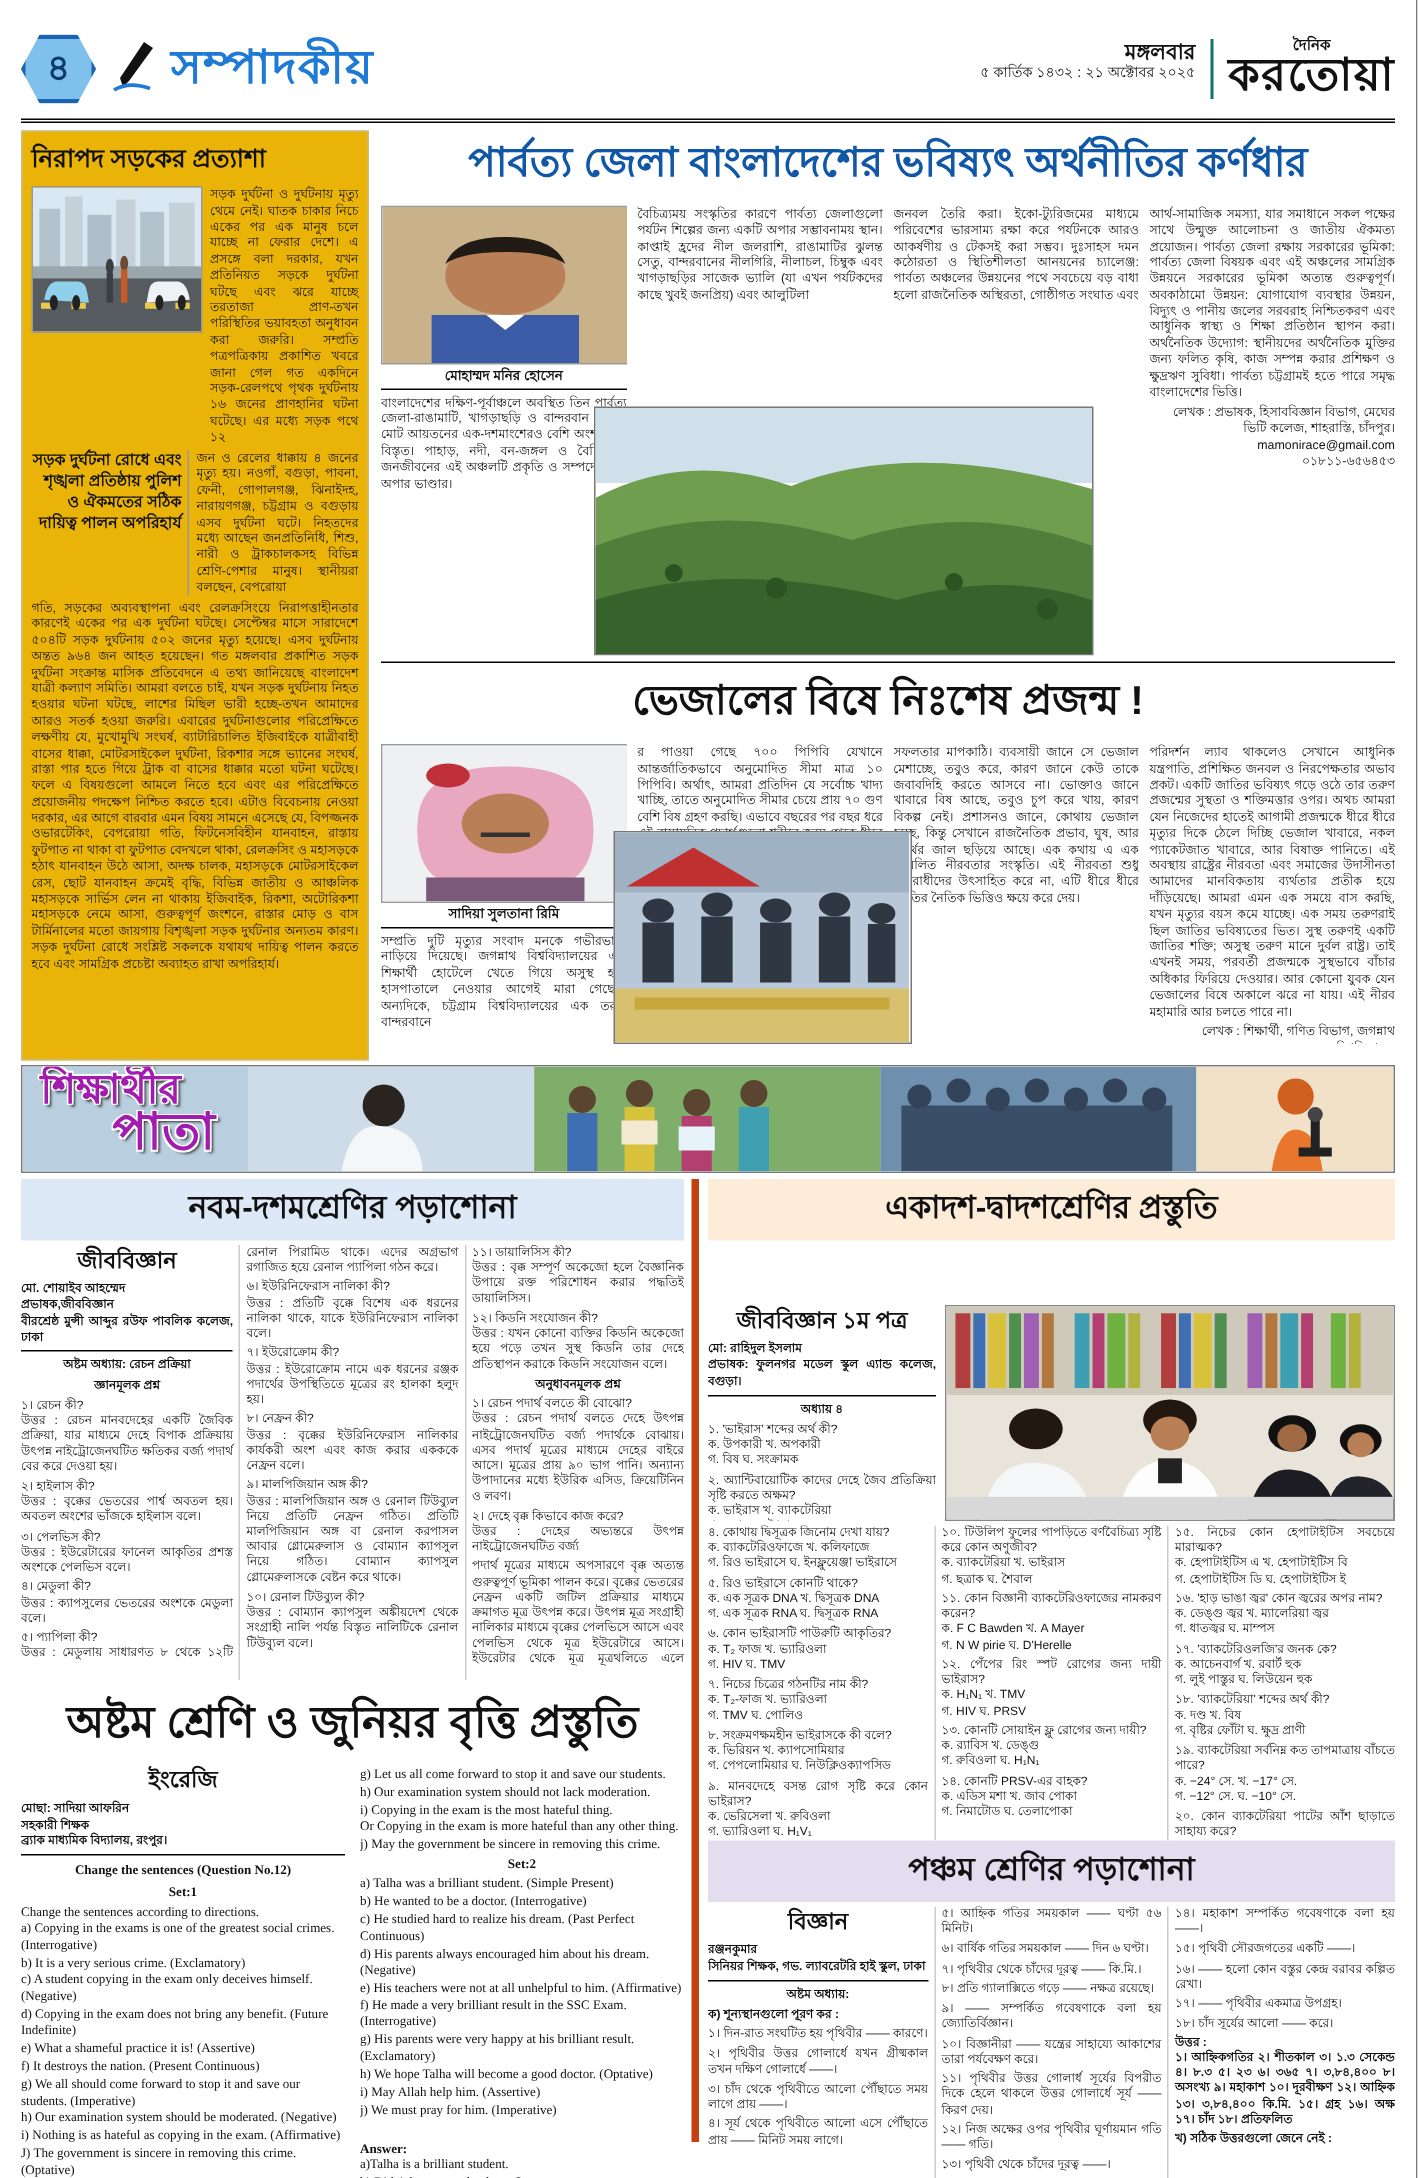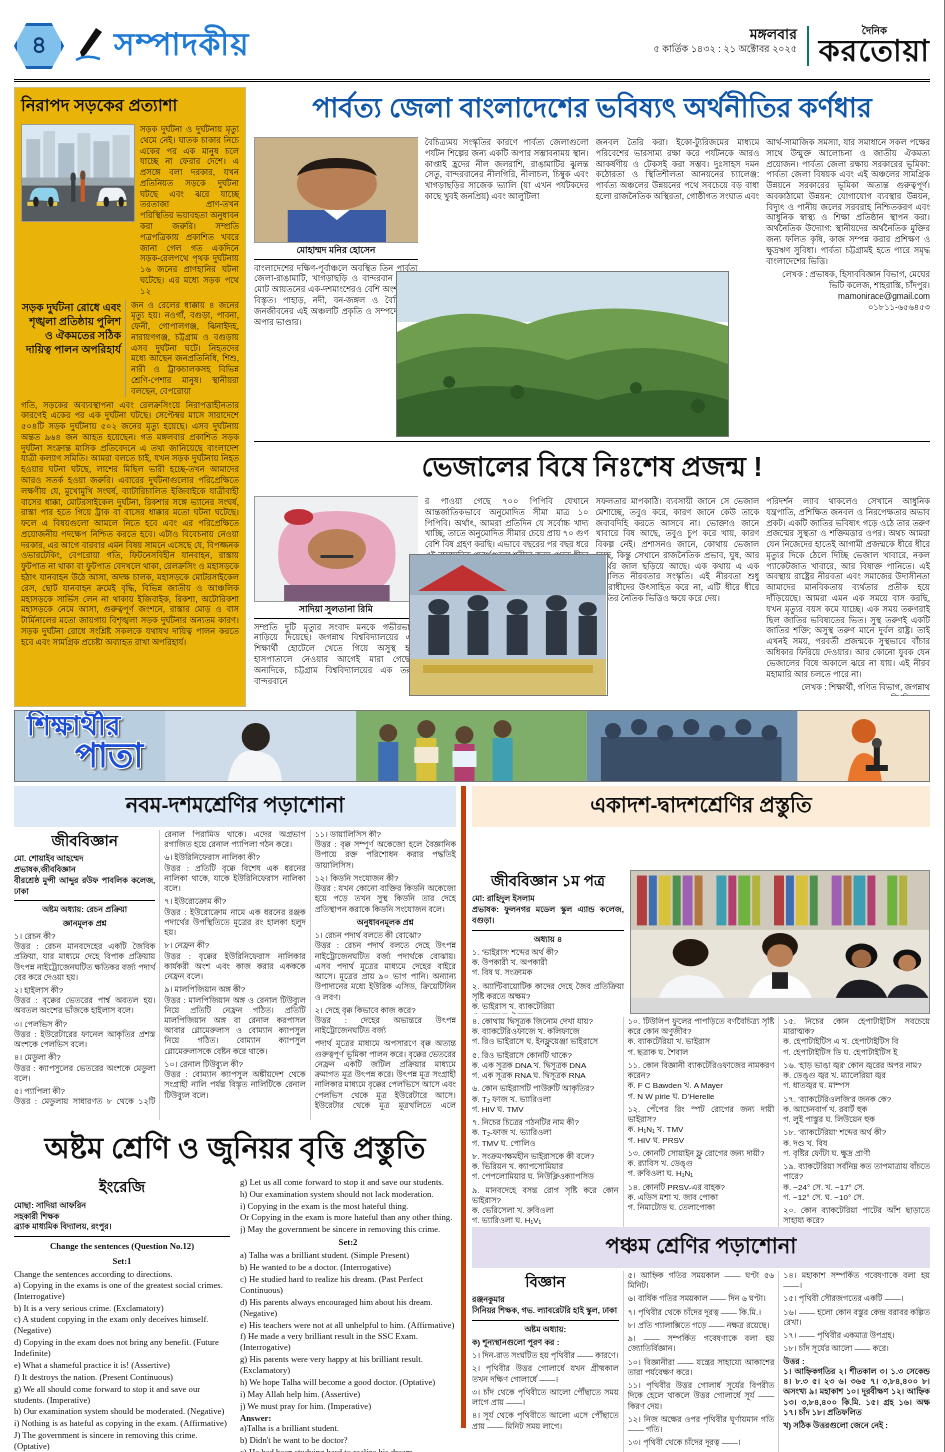--- a/index.html
+++ b/index.html
@@ -47,21 +47,21 @@
   .photo-overlay{position:absolute;border:1px solid #777;background:#fff;}
   .hills-pos{left:21%;top:134px;width:49%;height:164px;}
   .protest-pos{left:23%;top:58px;width:29%;height:140px;}
   .credit{margin-top:3px;text-align:right;font-size:8.3px;line-height:1.3;}
   .art-rule{border-top:1px solid #000;margin:4px 0;}
   .email-strip-row{height:16px;display:flex;justify-content:flex-start;align-items:center;margin-top:14px;text-decoration:underline;}
   .email-strip{background:#4a4a4a;color:#fff;font-size:9px;padding:1px 12px;min-width:160px;text-align:center;}
   
   .banner{height:70px;position:relative;margin:3px 0 4px 0;border:1px solid #777;overflow:hidden;}
   .banner svg{display:block;width:100%;height:100%;}
-  .banner-title{position:absolute;left:12px;top:2px;font-weight:bold;color:#1d4ed8;line-height:0.98;
+  .banner-title{position:absolute;left:12px;top:2px;font-weight:bold;color:#a21caf;line-height:0.98;
       text-shadow:-1px -1px 0 #fff,1px -1px 0 #fff,-1px 1px 0 #fff,1px 1px 0 #fff,2px 2px 2px #333;}
   .bt1{font-size:27px;display:block;}
   .bt2{font-size:34px;display:block;margin-left:48px;}
   
   .bottom-row{display:flex;height:642px;}
   .b-left{width:452px;flex:none;padding-right:5px;border-right:5px solid #c2410c;box-sizing:border-box;}
   .b-right{flex:1;padding-left:6px;min-width:0;}
   .band{text-align:center;font-weight:bold;font-size:21px;padding:3px 0;margin-bottom:3px;}
   .band-blue{background:#dde9f7;}
   .band-orange{background:#fcecd8;}
@@ -83,21 +83,21 @@
   .c1112-intro{width:152px;flex:none;font-size:8px;line-height:1.28;text-align:justify;}
   .library-photo{flex:1;border:1px solid #888;}
   
   .c8-banner{font-size:29px;font-weight:bold;text-align:center;padding:5px 0 3px 0;}
   .c8-cols{display:flex;gap:10px;height:278px;overflow:hidden;
            font-family:"Liberation Serif","DejaVu Serif",serif;font-size:8.7px;line-height:1.25;}
   .c8col{flex:1;min-width:0;overflow:hidden;}
   .c8-title{text-align:center;margin:4px 0;font-weight:bold;}
   .c8-set{text-align:center;font-weight:bold;margin:3px 0 2px 0;}
   .c8 .li-item{margin-bottom:1px;}
-  .anslabel{font-weight:bold;margin-top:1px;}
+  .anslabel{font-weight:bold;margin-top:15px;}
 </style>
 </head>
 <body>
 
 <div class="page">
 
   <div class="masthead">
     <div class="mh-left">
       <div class="pagenum-badge">
         <span>৪</span>

